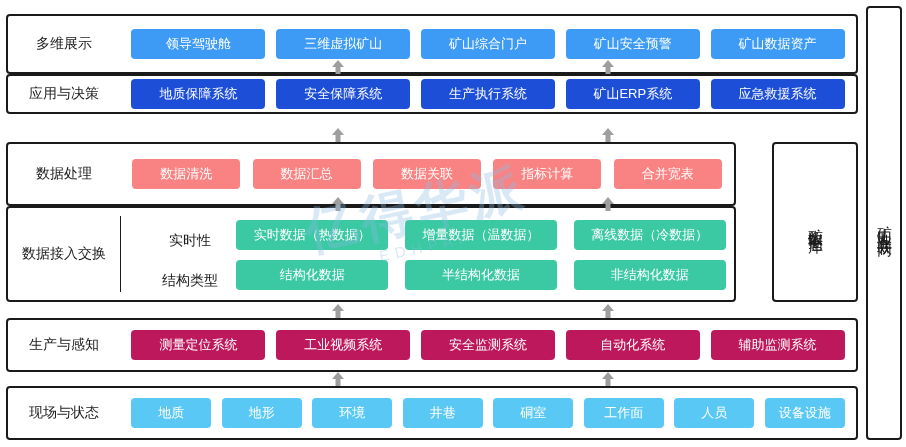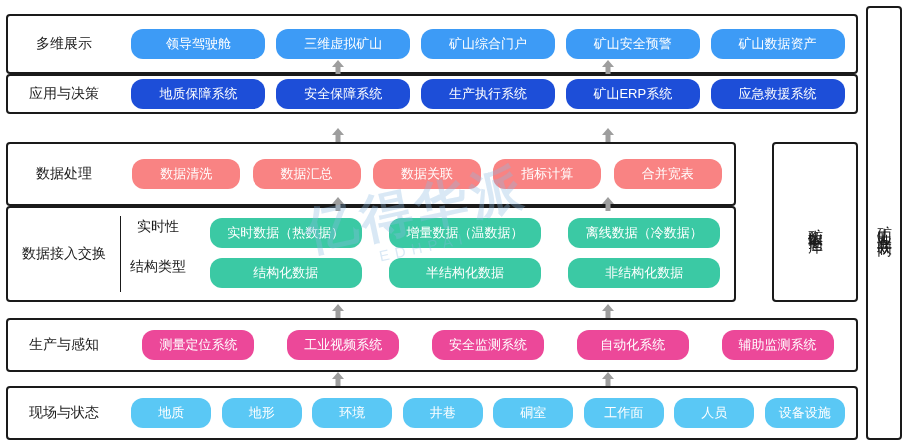--- a/index.html
+++ b/index.html
@@ -57,21 +57,21 @@
     justify-content:space-around;
     height:100%;
     padding:0 6px;
     box-sizing:border-box;
   }
 
   .chip{
     display:flex;align-items:center;justify-content:center;
     color:#ffffff;
     font-size:13px;
-    border-radius:12px;
+    border-radius:4px;
     height:30px;
     box-sizing:border-box;
     white-space:nowrap;
     padding:0 6px;
   }
 
   
   #row-multidim{top:14px;height:60px;}
   #row-multidim .chip{background:#3d9bf6;width:134px;}
 
@@ -79,31 +79,31 @@
   #row-apps{top:74px;height:40px;}
   #row-apps .chip{background:#1d4ed8;width:134px;}
 
   
   #row-process{top:142px;height:64px;width:730px;}
   #row-process .chip{background:#f98383;width:108px;}
 
   
   #row-access{top:206px;height:96px;width:730px;}
   #row-access .sub-wrap{flex:1 1 auto;display:flex;flex-direction:column;justify-content:center;gap:8px;height:100%;padding:8px 0;box-sizing:border-box;}
-  #row-access .sub-row{display:flex;align-items:flex-start;height:32px;}
+  #row-access .sub-row{display:flex;align-items:flex-end;height:32px;padding-left:32px;}
   #row-access .sub-label{flex:0 0 76px;text-align:center;font-size:14px;color:#1a1a1a;}
   #row-access .sub-body{flex:1 1 auto;display:flex;justify-content:space-around;align-items:center;}
   #row-access .chip{background:#3bc9a4;}
   #row-access .sub-row-1 .chip{width:152px;}
   #row-access .sub-row-2 .chip{width:152px;}
   .vsep{position:absolute;left:112px;top:8px;bottom:8px;width:1px;background:#1a1a1a;}
 
   
   #row-production{top:318px;height:54px;}
-  #row-production .chip{background:#ec4899;width:112px;}
+  #row-production .chip{background:#be185d;width:134px;}
 
   
   #row-field{top:386px;height:54px;}
   #row-field .chip{background:#5ac8f5;width:80px;}
 
   
   #warehouse{
     position:absolute;
     left:772px;top:142px;width:86px;height:160px;
     border:2px solid #1a1a1a;border-radius:4px;

